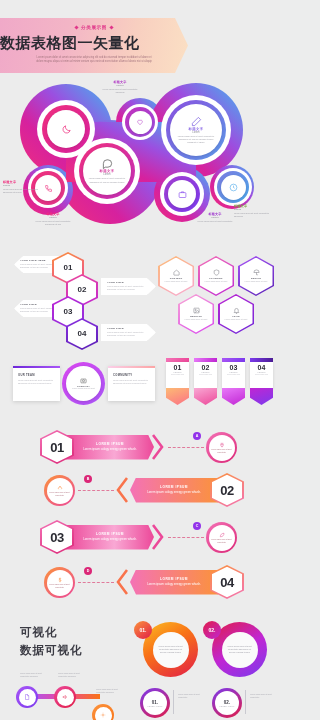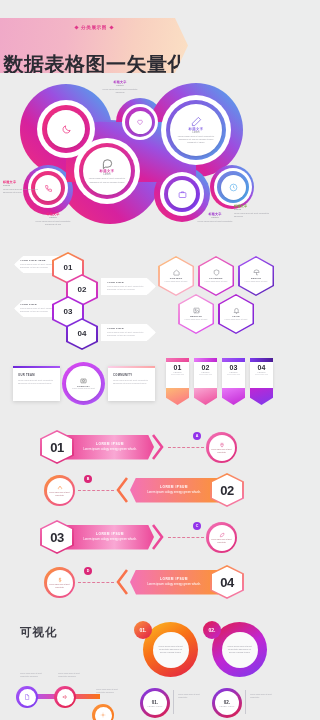--- a/index.html
+++ b/index.html
@@ -16,21 +16,21 @@
   .header {
     position:absolute; left:0; top:18px; width:188px; height:55px;
     background:linear-gradient(100deg,#f0a9c8 0%,#f3b5c6 35%,#f8cfc0 70%,#fbe0c4 100%);
     -webkit-clip-path: polygon(0 0, 175px 0, 188px 50%, 175px 100%, 0 100%);
     clip-path: polygon(0 0, 175px 0, 188px 50%, 175px 100%, 0 100%);
     padding-top:5px;
   }
   .tag-row { display:flex; align-items:center; justify-content:center; gap:3px; margin-top:2px;}
   .tag-dot { width:3px;height:3px;background:#e0378a;transform:rotate(45deg); }
   .tag-text { font-size:4.6px; font-weight:bold; color:#e0378a; letter-spacing:.6px; }
-  .h-title { text-align:right; font-size:20px; font-weight:bold; color:#2b2b33; margin-top:21px; letter-spacing:.5px;}
+  .h-title { text-align:left; font-size:15px; font-weight:bold; color:#2b2b33; margin-top:4px; letter-spacing:.5px;}
   .h-sub { margin:3px auto 0; width:120px; text-align:center; font-size:2.6px; color:#a4757f; line-height:1.55;}
 
   
   .blob-wrap { position:absolute; left:0; top:82px; width:280px; height:155px; }
   .blob-svg { position:absolute; left:0; top:0; }
   .node {
     position:absolute; border-radius:50%; background:#fff;
     display:flex; align-items:center; justify-content:center; flex-direction:column;
     box-shadow:0 1px 3px rgba(0,0,0,.13);
   }
@@ -514,20 +514,21 @@
     </div>
     <div class="bhex" style="left:210px;top:0;background:linear-gradient(150deg,#fb923c,#f472b6);">
       <div class="bhex-in">
           <span class="bnum">04</span>
         </div>
     </div>
   </div>
 
   <div style="position:absolute;left:0;top:600px;width:280px;height:120px;">
     <div class="bigcn" style="left:20px;top:25px;">可视化</div>
+    <div class="bigcn" style="left:20px;top:43px;">数据可视化</div>
 
     <div class="donut" style="left:143px;top:22px;width:55px;height:55px;background:linear-gradient(150deg,#fbbf24,#f97316 40%,#e11d48);">
       <div class="donut-in" style="width:36px;height:36px;">
         <div class="dtxt">Lorem ipsum dolor sit amet consectetur adipiscing elit sed do eiusmod tempor</div>
       </div>
     </div>
     <div class="dbadge" style="left:134px;top:21px;width:18px;height:18px;background:linear-gradient(140deg,#fb923c,#e11d48);font-size:5px;">01.</div>
 
     <div class="donut" style="left:212px;top:22px;width:55px;height:55px;background:linear-gradient(150deg,#e11d48,#c026d3 50%,#7c3aed);">
       <div class="donut-in" style="width:36px;height:36px;">

